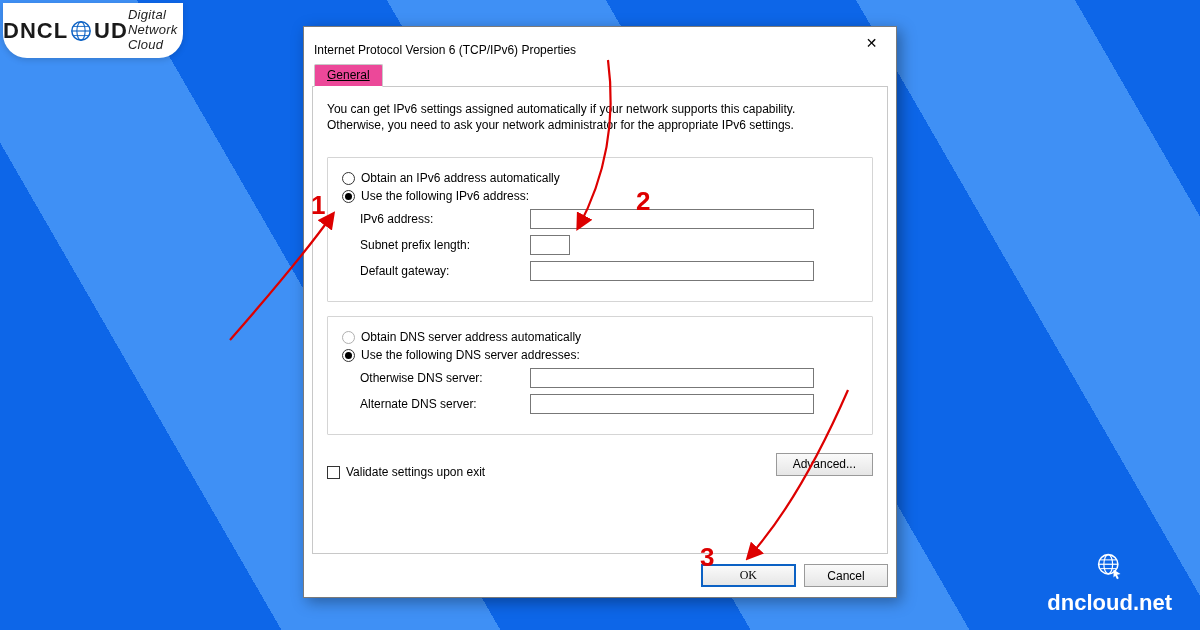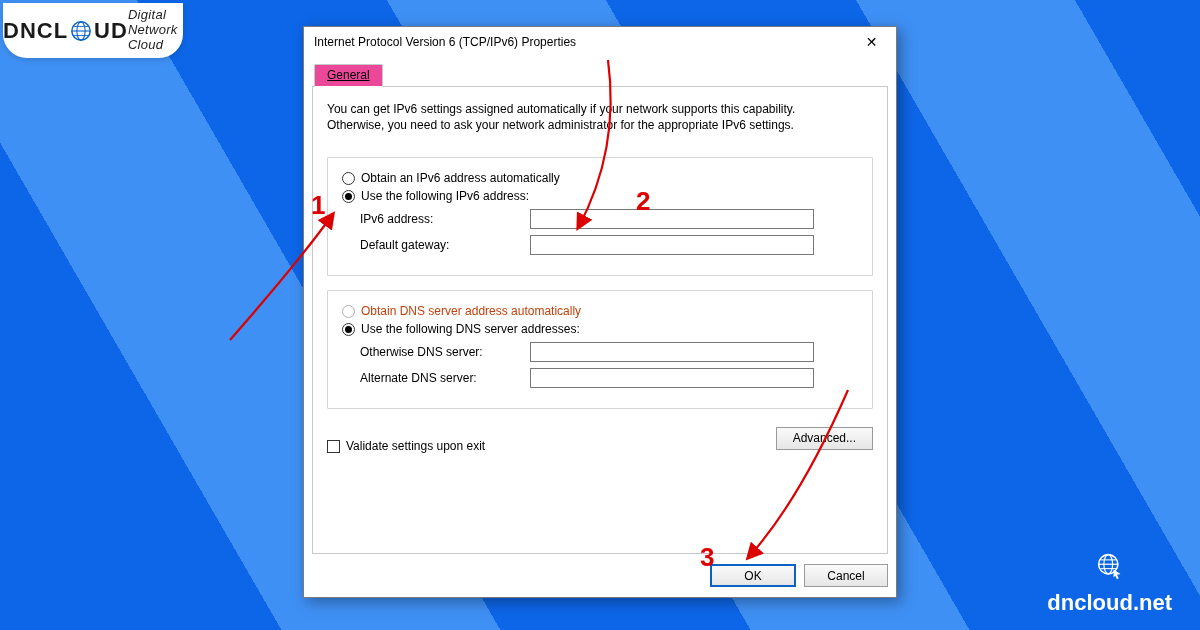--- a/index.html
+++ b/index.html
@@ -42,21 +42,21 @@
   .footer-brand svg{ width:28px; height:28px; }
 
   
   .dialog{
     position:absolute; left:303px; top:26px; width:594px; height:572px;
     background:#fff; border:1px solid #7a7a7a;
     box-shadow: 4px 4px 14px rgba(0,0,0,.35);
     font-size:12px; color:#000;
   }
   .titlebar{
-    height:30px; display:flex; align-items:center; justify-content:space-between;
+    height:30px; display:flex; align-items:flex-end; justify-content:space-between;
     padding:0 2px 0 10px;
   }
   .title-text{ font-size:12px; }
   .close-btn{
     width:45px; height:28px; display:flex; align-items:center; justify-content:center;
     font-size:14px; font-family: Arial, sans-serif;
     border:none; background:transparent;
   }
 
   .tabbar{
@@ -91,31 +91,31 @@
   .radio.checked .dot{ display:block; }
 
   .field{ display:flex; align-items:center; margin:6px 0 6px 18px;}
   .field label{ width:170px; font-size:12px;}
   .field input{
     height:20px; border:1px solid #777; background:#fff;
     font-size:12px; padding:1px 4px;
   }
   .w-wide{ width:284px; }
   .w-tiny{ width:40px; }
-  .disabled-text{ color:#c2410c; }
+  .disabled-text{ color:#000000; }
 
   .chk-row{ display:flex; align-items:center; gap:6px; font-size:12px; margin-top:16px;}
   .chk{ width:13px; height:13px; border:1px solid #333; background:#fff;}
 
   .bottom-row{ display:flex; justify-content:space-between; align-items:center; margin-top:6px;}
   .adv-btn, .ok-btn, .cancel-btn{
     height:23px; border:1px solid #9a9a9a; background:linear-gradient(#fafafa,#e6e6e6);
     font-size:12px; padding:0 16px; min-width:84px;
   }
-  .ok-btn{ border:2px solid #0b61c4; padding:0 28px; min-width:86px;}
+  .ok-btn{ border:2px solid #0b61c4; padding:0 37px; min-width:86px;font-family:Liberation Serif, serif;}
   .btn-row{ display:flex; justify-content:flex-end; gap:8px; margin:10px 8px 0 0;}
 
   
   .anno-num{
     position:absolute; color:#dd0000; font-weight:900; font-size:26px;
     font-family: Arial, sans-serif;
   }
   .anno-svg{ position:absolute; left:0; top:0; width:1200px; height:630px; pointer-events:none; }
 </style>
 </head>
@@ -164,20 +164,24 @@
           <span class="radio checked">
               <span class="dot"></span>
             </span>
           <span>Use the following IPv6 address:</span>
         </div>
         <div class="field">
           <label>IPv6 address:</label>
           <input class="w-wide" value="" style="">
         </div>
         <div class="field">
+          <label>Subnet prefix length:</label>
+          <input class="w-tiny" value="" style="">
+        </div>
+        <div class="field">
           <label>Default gateway:</label>
           <input class="w-wide" value="" style="">
         </div>
       </div>
 
       <div class="group">
         <div class="radio-row">
           <span class="radio disabled"></span>
           <span class="disabled-text">Obtain DNS server address automatically</span>
         </div>

